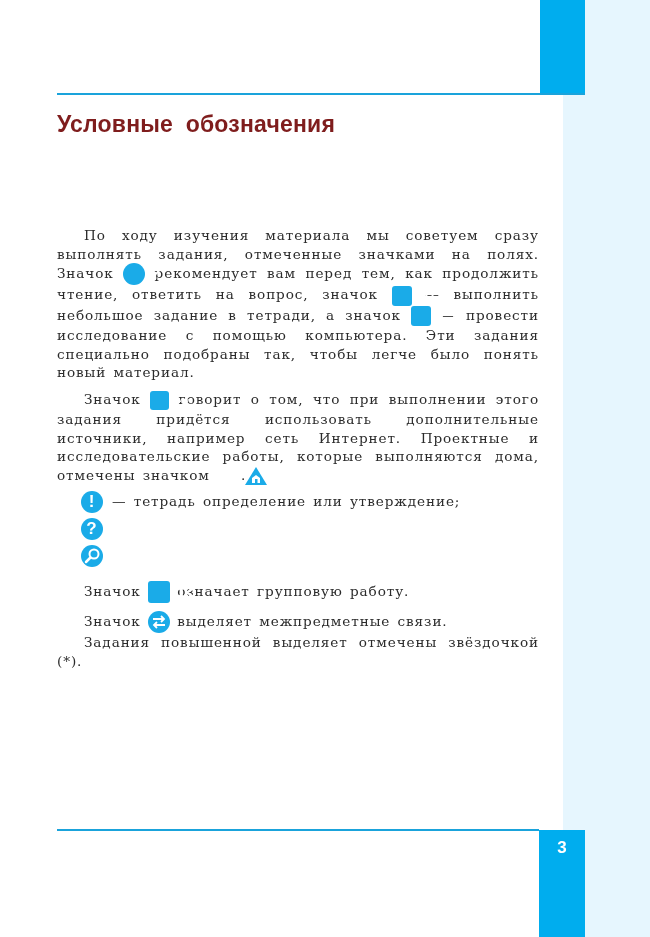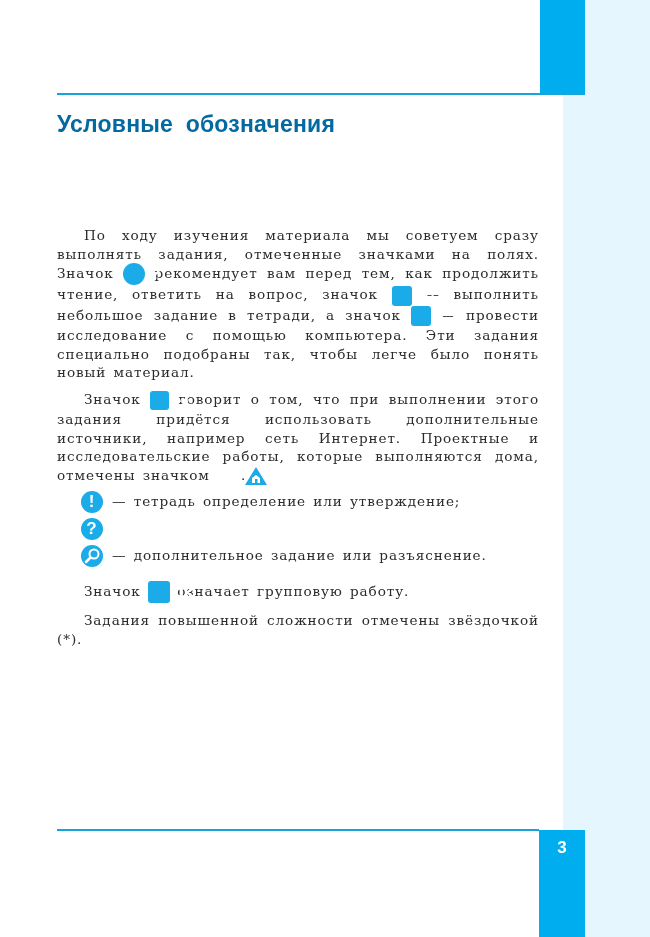--- a/index.html
+++ b/index.html
@@ -14,21 +14,21 @@
   .top-rule { position:absolute; left:57px; top:93px; width:528px; height:2px; background:#1aa3db; }
   .bottom-rule { position:absolute; left:57px; top:829px; width:482px; height:2px; background:#1aa3db; }
   .bottom-block { position:absolute; left:539px; top:830px; width:46px; height:107px; background:#00adee; }
   .page-num {
     position:absolute; left:539px; top:838px; width:46px; text-align:center;
     color:#fff; font-family:"Liberation Sans", sans-serif; font-weight:bold; font-size:17px;
   }
   .title {
     position:absolute; left:57px; top:111px;
     font-family:"Liberation Sans", sans-serif; font-weight:bold; font-size:23px;
-    color:#0369a1; letter-spacing:0.2px; word-spacing:6px; white-space:nowrap;
+    color:#7f1d1d; letter-spacing:0.2px; word-spacing:6px; white-space:nowrap;
   }
   .body {
     position:absolute; left:57px; top:226px; width:482px;
     font-size:13.6px; line-height:18.6px; letter-spacing:0.9px; word-spacing:2px;
   }
   .body p { margin:0; text-align:justify; }
   .body p.ind { text-indent:27px; }
   .gap { height:4px; }
   .ic {
     display:inline-block; vertical-align:middle; position:relative;
@@ -93,36 +93,45 @@
     <div class="nav-item">
       <span class="ic circle">?</span>
     </div>
     <div class="nav-item">
       <span class="ic circle">
         <svg width="22" height="22" viewBox="0 0 22 22" style="position:absolute;left:0;top:0">
             <circle cx="13" cy="9" r="4.5" fill="none" stroke="#fff" stroke-width="2"></circle>
             <line x1="9.5" y1="12.5" x2="5" y2="17" stroke="#fff" stroke-width="2.5" stroke-linecap="round"></line>
           </svg>
       </span>
-      <span>— дополнительное задание или разъяснение.</span>
     </div>
   </div>
 
   <div style="height:12px"></div>
   <p class="ind">
     <span>Значок</span>
     <span class="ic sq" style="width:22px;height:22px;">
       <svg width="22" height="22" viewBox="0 0 22 22">
           <circle cx="6" cy="8" r="2" fill="#fff"></circle>
           <circle cx="11" cy="7" r="2.3" fill="#fff"></circle>
           <circle cx="16" cy="8" r="2" fill="#fff"></circle>
           <path d="M3 16 Q6 10 9 16Z M8 16 Q11 9 14 16Z M13 16 Q16 10 19 16Z" fill="#fff"></path>
         </svg>
     </span>
     <span>означает групповую работу.</span>
   </p>
   <div style="height:8px"></div>
-  <p class="ind">Задания повышенной сложности отмечены звёздочкой (*).</p>
+  <p class="ind">
+    <span>Значок</span>
+    <span class="ic circle">
+      <svg width="22" height="22" viewBox="0 0 22 22" style="position:absolute;left:0;top:0">
+          <path d="M5 8 H16 M13 5 L16 8 L13 11" fill="none" stroke="#fff" stroke-width="1.8"></path>
+          <path d="M17 14 H6 M9 11 L6 14 L9 17" fill="none" stroke="#fff" stroke-width="1.8"></path>
+        </svg>
+    </span>
+    <span>выделяет межпредметные связи.</span>
+  </p>
+  <p class="ind">Задания повышенной выделяет отмечены звёздочкой (*).</p>
 </div>
 
 <div class="bottom-rule"></div>
 <div class="bottom-block"></div>
 <div class="page-num">3</div>
 
 </body></html>

